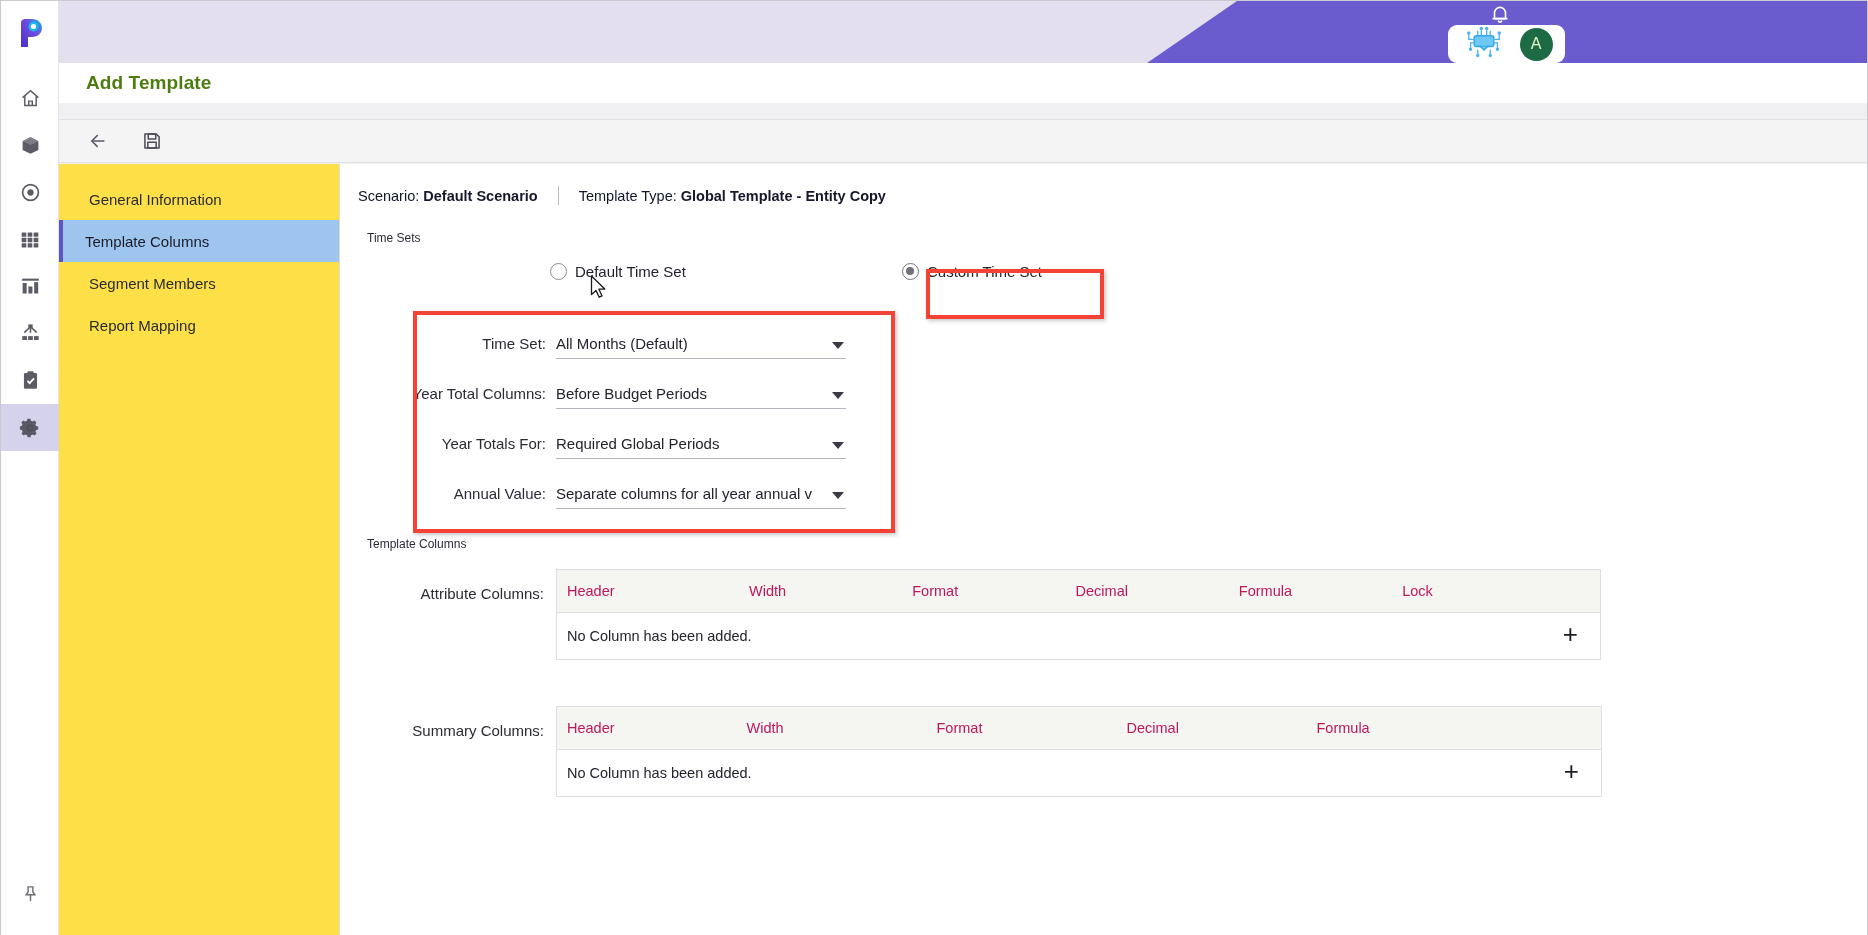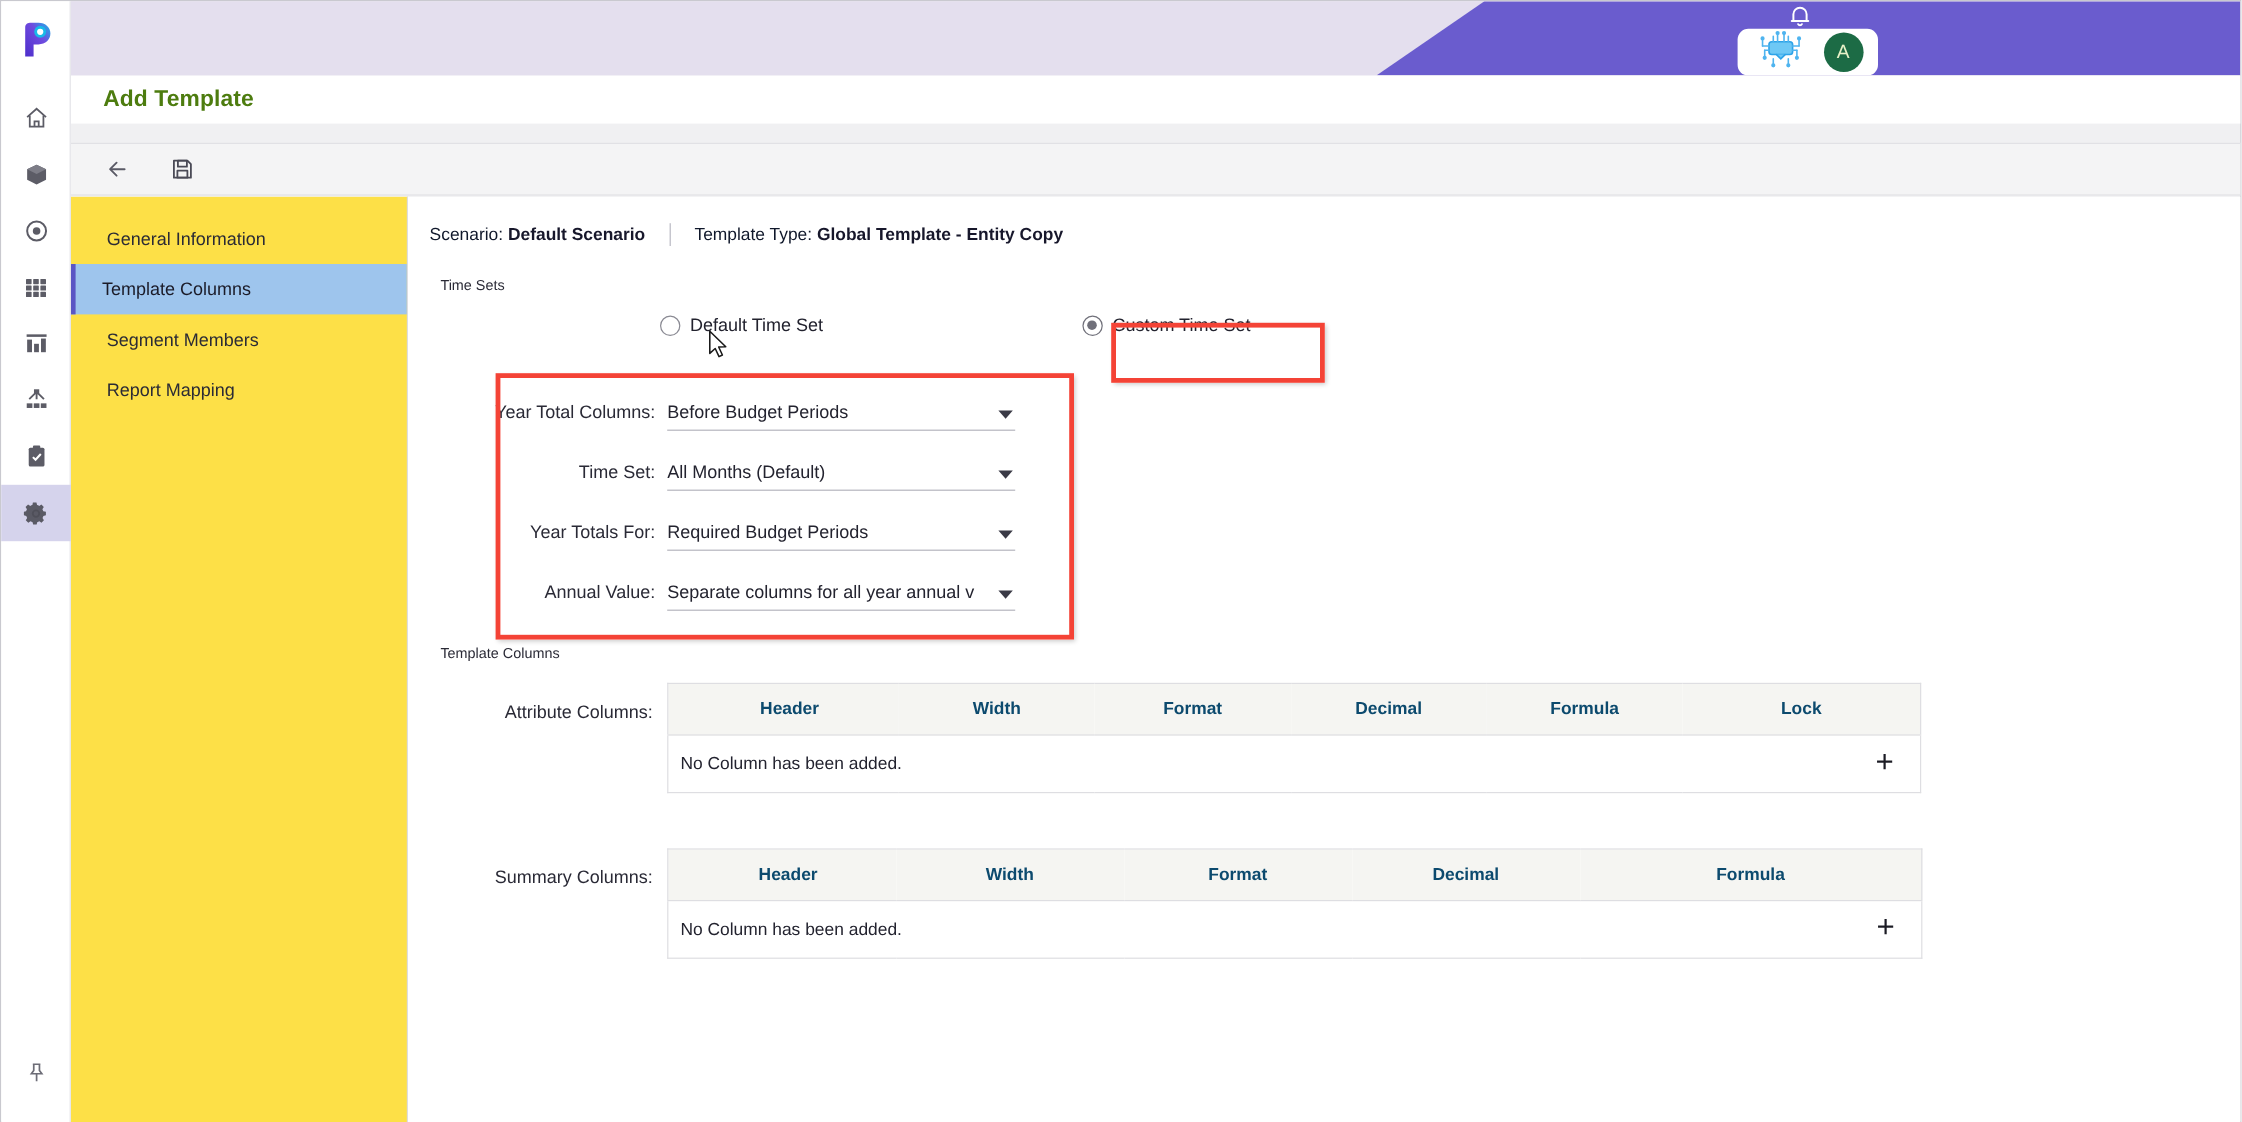--- a/index.html
+++ b/index.html
@@ -226,22 +226,22 @@
   .tbl-label {
     width: 216px; text-align: right;
     font-size: 15px; color: #2a2a36;
     padding-right: 12px; padding-top: 16px;
   }
   .tbl {
     width: 1045px; border: 1px solid #dedee2;
     border-collapse: collapse; table-layout: fixed;
   }
   .tbl thead th {
-    background: #f5f5f2; text-align: center;
-    font-size: 14.5px; font-weight: bold; color: #0c4a6e;
+    background: #f5f5f2; text-align: left;
+    font-size: 14.5px; font-weight: normal; color: #be185d;
     padding: 13px 0 13px 0; border-bottom: 1px solid #dedee2;
   }
   .tbl tbody td {
     font-size: 14.5px; color: #23232f;
     padding: 13px 0; background: #ffffff;
   }
   .empty-cell { padding-left: 10px !important; margin-top: 37px; }
   .plus-cell { text-align: right; padding-right: 22px !important; }
   .plus {
     font-size: 26px; line-height: 16px; color: #1b1b24;
@@ -470,37 +470,37 @@
           <span>Default Time Set</span>
         </div>
         <div class="radio checked" style="left:562px; top:10px;">
           <span class="dot"></span>
           <span>Custom Time Set</span>
         </div>
       </div>
 
       <div class="form-block">
         <div class="field-row">
+          <div class="field-label">Time Set:</div>
+          <div class="field-sel">
+            <span class="txt">All Months (Default)</span>
+            <span class="caret"></span>
+          </div>
+        </div>
+        <div class="field-row">
           <div class="field-label">Year Total Columns:</div>
           <div class="field-sel">
             <span class="txt">Before Budget Periods</span>
             <span class="caret"></span>
           </div>
         </div>
         <div class="field-row">
-          <div class="field-label">Time Set:</div>
-          <div class="field-sel">
-            <span class="txt">All Months (Default)</span>
-            <span class="caret"></span>
-          </div>
-        </div>
-        <div class="field-row">
           <div class="field-label">Year Totals For:</div>
           <div class="field-sel">
-            <span class="txt">Required Budget Periods</span>
+            <span class="txt">Required Global Periods</span>
             <span class="caret"></span>
           </div>
         </div>
         <div class="field-row">
           <div class="field-label">Annual Value:</div>
           <div class="field-sel">
             <span class="txt">Separate columns for all year annual v</span>
             <span class="caret"></span>
           </div>
         </div>

